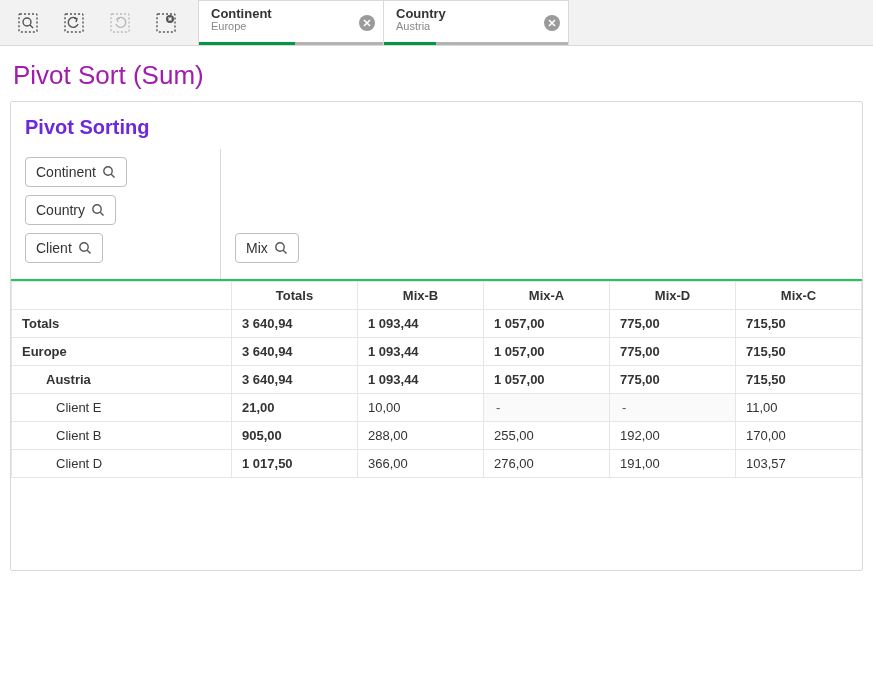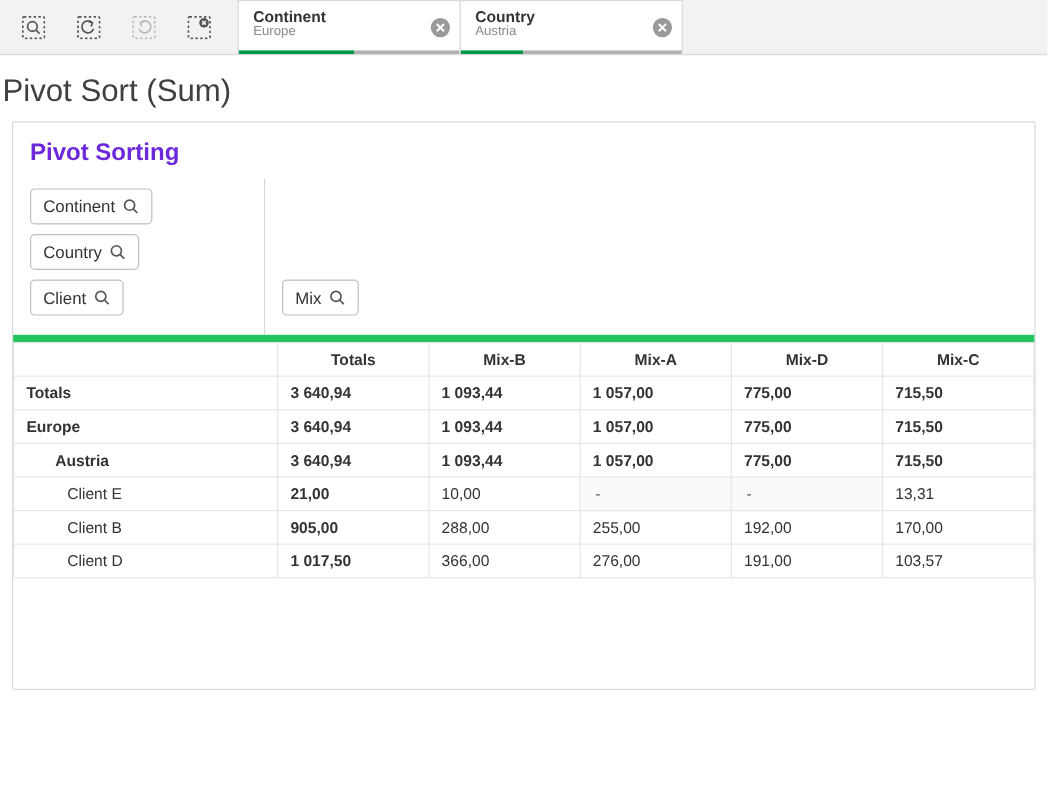--- a/index.html
+++ b/index.html
@@ -52,23 +52,23 @@
     display:flex;align-items:center;justify-content:center;font-size:11px;line-height:1;
     cursor:pointer;
   }
   .filter-tab .ft-bar {
     position:absolute;left:0;bottom:0;height:3px;background:#009845;
   }
   .filter-tab .ft-bar-rest {
     position:absolute;bottom:0;height:3px;background:#b3b3b3;right:0;
   }
   .page-title {
-    padding: 14px 18px 10px 2px;
+    padding: 14px 18px 10px 13px;
     font-size: 26px;
-    color:#404040;
+    color:#a21caf;
     font-weight:400;
   }
   .card {
     margin:0 10px 10px 10px;
     border:1px solid #d9d9d9;
     border-radius:2px;
     background:#fff;
   }
   .card-title {
     font-size:20px; font-weight:600; padding:14px 14px 10px 14px; color:#6d28d9;
@@ -81,21 +81,21 @@
   .row-dim-col { border-right:1px solid #d9d9d9; padding:8px 14px 16px 14px; display:flex; flex-direction:column; gap:8px;}
   .col-dim-col { padding:8px 14px 16px 14px; display:flex; gap:8px;align-items:flex-end; }
   .dim-chip {
     display:inline-flex; align-items:center; gap:6px;
     border:1px solid #bfbfbf; border-radius:4px;
     padding:6px 10px; font-size:14px; cursor:pointer;
     width:fit-content;
     background:#fff;
   }
   .dim-chip .mag { width:14px;height:14px; }
-  .pivot-wrap { border-top:6px solid #22c55e; }
+  .pivot-wrap { border-top:2px solid #22c55e; }
   table.pivot {
     border-collapse:collapse;
     width:100%;
     table-layout:fixed;
   }
   table.pivot th, table.pivot td {
     border:1px solid #e6e6e6;
     padding:6px 10px;
     font-size:13px;
     height:24px;
@@ -272,21 +272,21 @@
             <td class="num">1 057,00</td>
             <td class="num">775,00</td>
             <td class="num">715,50</td>
           </tr>
           <tr>
             <td class="label indent2">Client E</td>
             <td class="num totcol">21,00</td>
             <td class="num">10,00</td>
             <td class="dash">-</td>
             <td class="dash">-</td>
-            <td class="num">13,31</td>
+            <td class="num">11,00</td>
           </tr>
           <tr>
             <td class="label indent2">Client B</td>
             <td class="num totcol">905,00</td>
             <td class="num">288,00</td>
             <td class="num">255,00</td>
             <td class="num">192,00</td>
             <td class="num">170,00</td>
           </tr>
           <tr>

